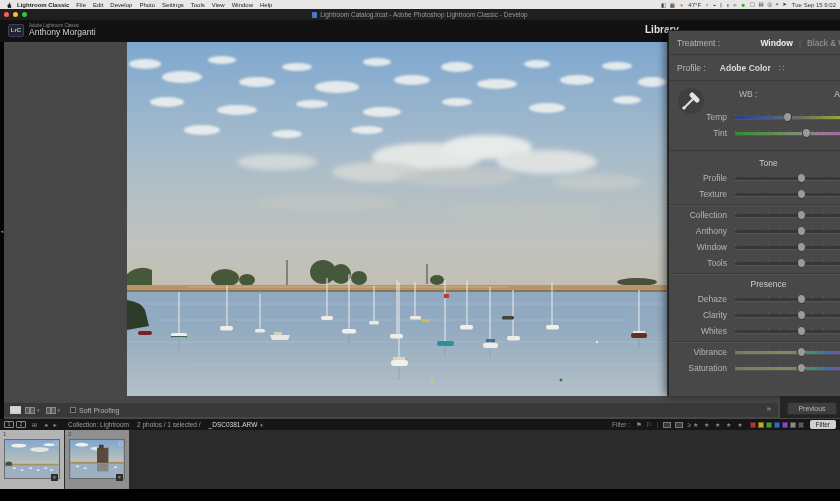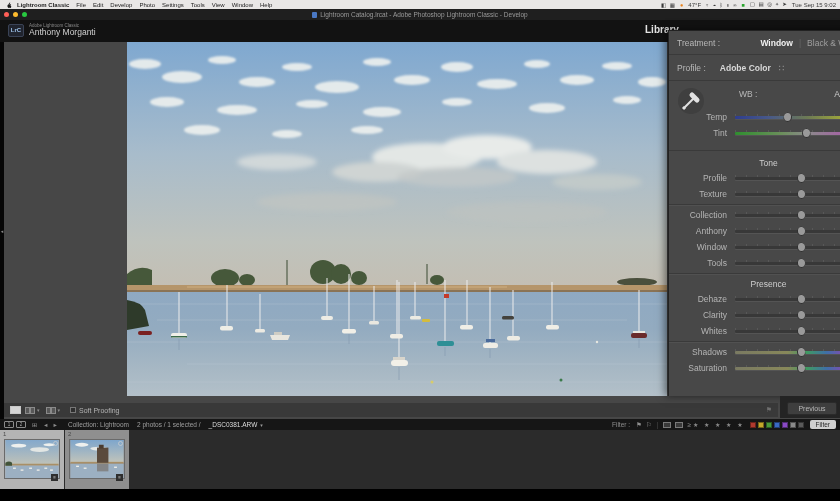--- a/index.html
+++ b/index.html
@@ -458,21 +458,21 @@
   <div class="srow">
     <span class="slabel">Whites</span>
     <div class="track-zone">
         <div class="ticks"></div>
         <div class="track"></div>
       <div class="thumbk" style="left: calc(50% - 4px);"></div>
       </div>
   </div>
   <div class="sdivider"></div>
   <div class="srow">
-    <span class="slabel">Shadows</span>
+    <span class="slabel">Vibrance</span>
     <div class="track-zone">
         <div class="ticks"></div>
         <div class="track grad-rainbow"></div>
       <div class="thumbk" style="left: calc(50% - 4px);"></div>
       </div>
   </div>
   <div class="srow">
     <span class="slabel">Saturation</span>
     <div class="track-zone">
         <div class="ticks"></div>

